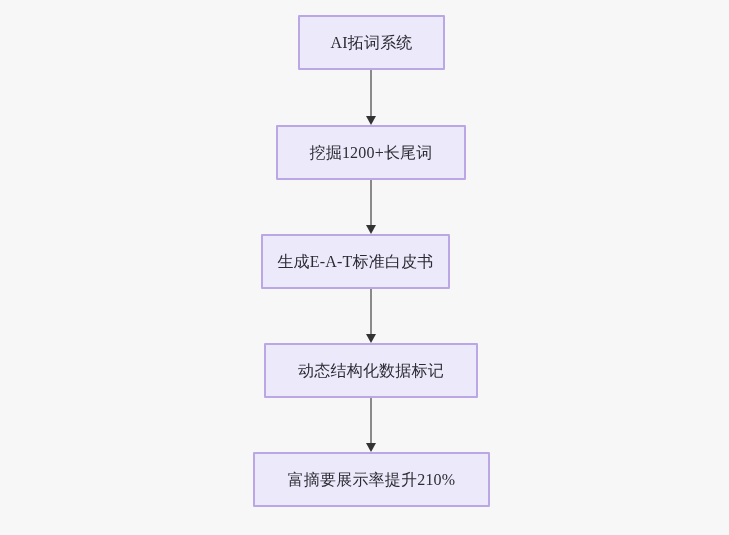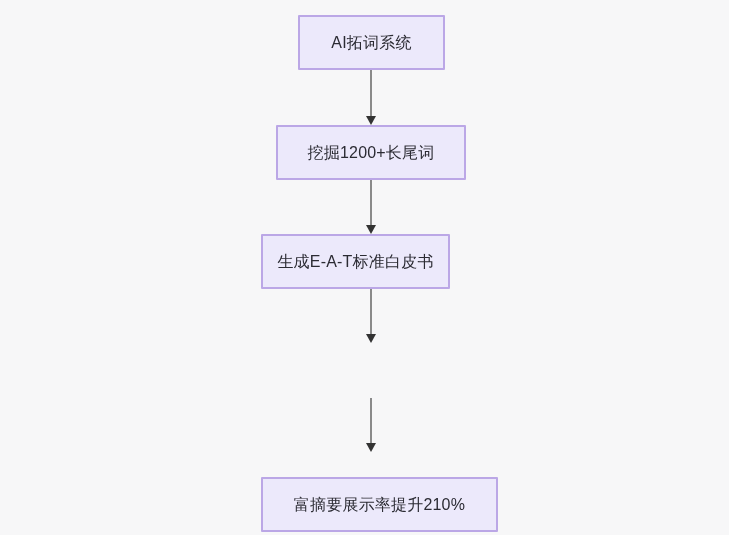--- a/index.html
+++ b/index.html
@@ -28,20 +28,21 @@
     align-items: center;
     justify-content: center;
     color: #2b2b33;
     font-size: 16px;
     line-height: 1;
     letter-spacing: 0.2px;
     white-space: nowrap;
   }
   .node-label {
     display: block;
+    font-family: Liberation Serif, serif;
   }
   .edge {
     position: absolute;
   }
   .edge-line {
     position: absolute;
     width: 2px;
     background: #8a8a8a;
     left: 50%;
     top: 0;
@@ -84,23 +85,26 @@
 
   <div class="node" id="node-n3" style="left: 261px; top: 234px; width: 189px; height: 55px; background: rgb(236, 233, 251); border-color: rgb(187, 167, 230); color: rgb(43, 43, 51);">
     <span class="node-label">生成E-A-T标准白皮书</span>
   </div>
 
   <div class="edge" id="edge-e3" style="left: 361px; top: 289px; width: 20px; height: 54px;">
     <div class="edge-line" style="height: 46px; background: rgb(138, 138, 138);"></div>
     <div class="edge-arrow" style="border-top-color: rgb(51, 51, 51);"></div>
   </div>
 
+  <div class="node" id="node-n4" style="left: 264px; top: 343px; width: 214px; height: 55px; background: rgb(236, 233, 251); border-color: rgb(187, 167, 230); color: rgb(43, 43, 51);">
+    <span class="node-label">动态结构化数据标记</span>
+  </div>
 
   <div class="edge" id="edge-e4" style="left: 361px; top: 398px; width: 20px; height: 54px;">
     <div class="edge-line" style="height: 46px; background: rgb(138, 138, 138);"></div>
     <div class="edge-arrow" style="border-top-color: rgb(51, 51, 51);"></div>
   </div>
 
-  <div class="node" id="node-n5" style="left: 261px; top: 452px; width: 237px; height: 55px; background: rgb(236, 233, 251); border-color: rgb(187, 167, 230); color: rgb(43, 43, 51); margin-top: 25px;">
+  <div class="node" id="node-n5" style="left: 253px; top: 452px; width: 237px; height: 55px; background: rgb(236, 233, 251); border-color: rgb(187, 167, 230); color: rgb(43, 43, 51);">
     <span class="node-label">富摘要展示率提升210%</span>
   </div>
 
 </div>
 
 </body></html>

